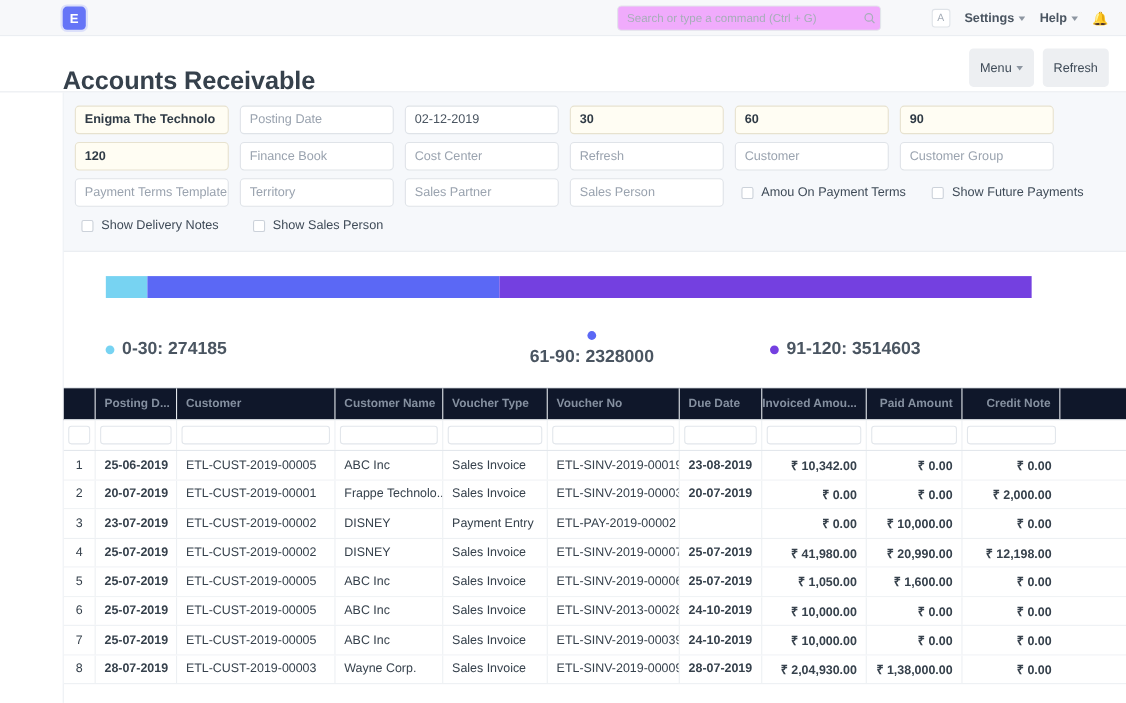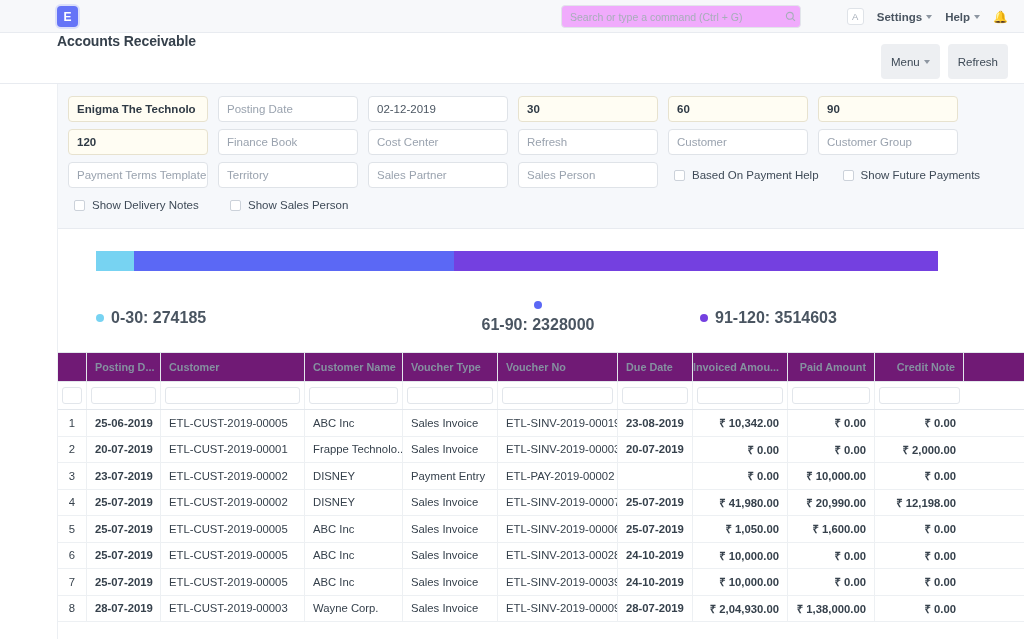--- a/index.html
+++ b/index.html
@@ -66,22 +66,22 @@
   .bell { font-size: 12px; color: #7b8594; }
 
   
   .page-head {
     height: 51px; width: 1024px;
     background: #ffffff;
     border-bottom: 1px solid #e8ebf0;
     position: relative;
   }
   .page-title {
-    position: absolute; left: 57px; top: 0;
-    font-size: 14px; font-weight: bold; color: #36414c;
+    position: absolute; left: 57px; top: 27px;
+    font-size: 23px; font-weight: bold; color: #36414c;
     letter-spacing: -0.1px;
   }
   .head-btns {
     position: absolute; right: 16px; top: 11px;
     display: flex; gap: 8px;
   }
   .btn-sec {
     background: #edeff2; border: 0; border-radius: 4px;
     font-family: "Liberation Sans", sans-serif;
     font-size: 11.5px; color: #3e4a57;
@@ -139,21 +139,21 @@
   .lg-item {
     display: flex; align-items: center; gap: 7px;
     font-size: 16px; font-weight: bold; color: #4a5561;
   }
   .lg-dot { width: 8px; height: 8px; border-radius: 50%; }
 
   
   .grid { border-top: 1px solid #e3e7ec; }
   .grid-row { display: flex; }
   .gh {
-    background: #701a75;
+    background: #0f172a;
     height: 29px; border-bottom: 1px solid #e3e7ec;
   }
   .gh .cell {
     font-size: 10.8px; font-weight: bold; color: #8590a0;
     display: flex; align-items: center;
   }
   .gf { height: 28px; border-bottom: 1px solid #e3e7ec; background: #fff; }
   .gf .cell { display: flex; align-items: center; padding: 0 4px; }
   .gf .inp {
     width: 100%; height: 17px; border: 1px solid #e2e6eb;
@@ -250,21 +250,21 @@
         <div class="fld">Customer</div>
         <div class="fld">Customer Group</div>
       </div>
       <div class="f-row">
         <div class="fld">Payment Terms Template</div>
         <div class="fld">Territory</div>
         <div class="fld">Sales Partner</div>
         <div class="fld">Sales Person</div>
         <label class="cbx-wrap" style="margin-left:6px;">
           <span class="cbx"></span>
-          <span>Based On Payment Help</span>
+          <span>Amou On Payment Terms</span>
         </label>
         <label class="cbx-wrap" style="margin-left:14px;">
           <span class="cbx"></span>
           <span>Show Future Payments</span>
         </label>
       </div>
       <div class="f-row checks">
         <label class="cbx-wrap" style="margin-left:6px;width:156px;">
           <span class="cbx"></span>
           <span>Show Delivery Notes</span>

